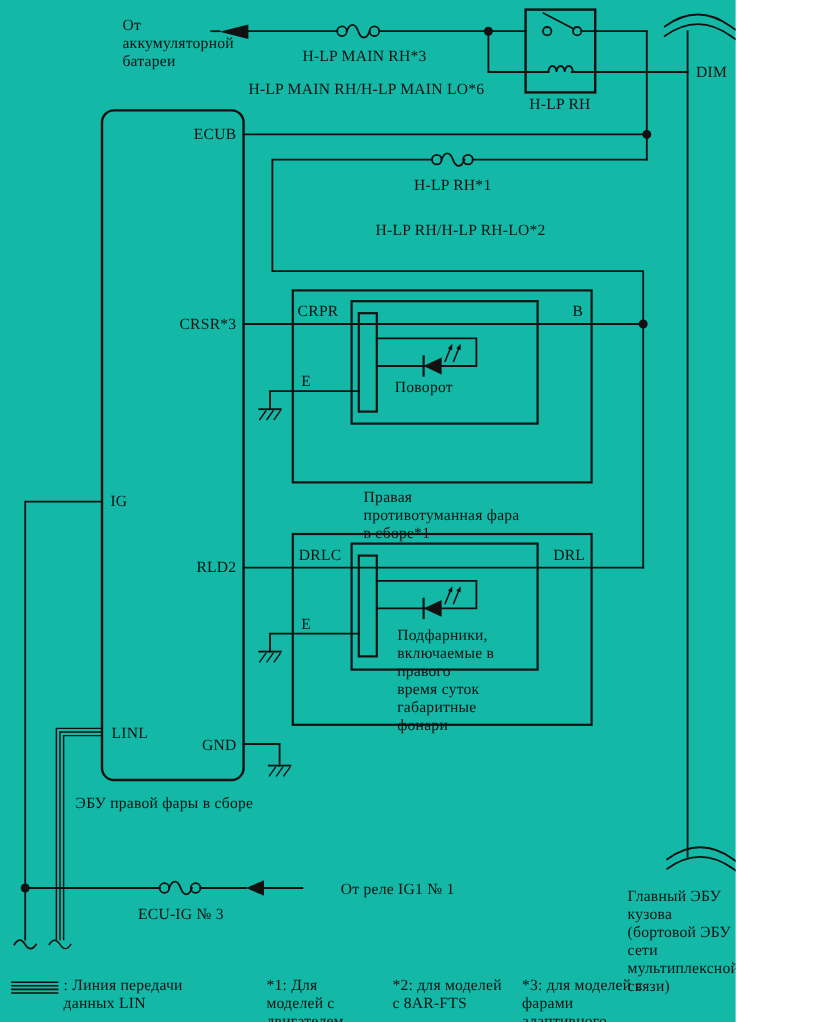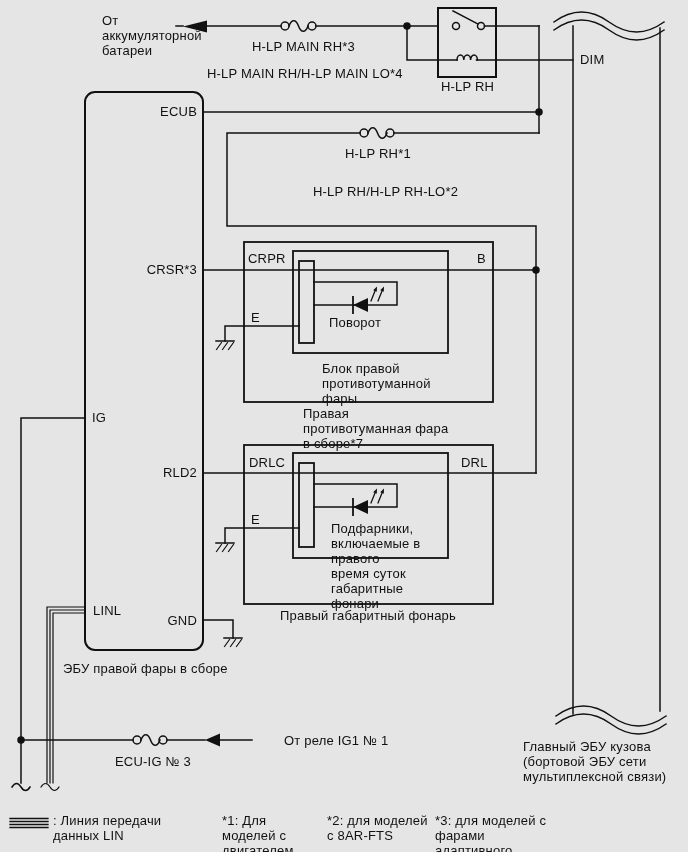--- a/index.html
+++ b/index.html
@@ -1,17 +1,17 @@
 <!DOCTYPE html>
 <html><head>
 <meta charset="utf-8">
 <style>
   html,body{margin:0;padding:0;background:#fff;}
-  #stage{position:relative;width:688px;height:852px;background:#e5e5e5;overflow:hidden;
-         font-family:Liberation Sans, sans-serif;color:#111;}
+  #stage{position:relative;width:613px;height:852px;background:#14b8a6;overflow:hidden;
+         font-family:Liberation Serif, serif;color:#111;}
   #wires{position:absolute;left:0;top:0;}
   .lbl{position:absolute;font-size:13px;line-height:15px;letter-spacing:.2px;
        white-space:pre-line;color:#111;}
   .r{text-align:right;}
 </style>
 </head>
 <body>
 
 <div id="stage">
 
@@ -134,52 +134,48 @@
 
     <g stroke-width="1.3">
       <path d="M10,818.5 H48 M10,821.5 H48 M10,824.5 H48 M10,827.5 H48"></path>
     </g>
   </svg>
 
   <div class="lbl" style="left:102px;top:13px;">От
 аккумуляторной
 батареи</div>
   <div class="lbl" style="left:252px;top:39px;">H-LP MAIN RH*3</div>
-  <div class="lbl" style="left:207px;top:66px;">H-LP MAIN RH/H-LP MAIN LO*4</div>
+  <div class="lbl" style="left:207px;top:66px;">H-LP MAIN RH/H-LP MAIN LO*6</div>
   <div class="lbl" style="left:441px;top:79px;">H-LP RH</div>
   <div class="lbl" style="left:580px;top:52px;">DIM</div>
 
   <div class="lbl r" style="left:157px;top:104px;width:40px;">ECUB</div>
   <div class="lbl" style="left:345px;top:146px;">H-LP RH*1</div>
   <div class="lbl" style="left:313px;top:172px;margin-top:12px;">H-LP RH/H-LP RH-LO*2</div>
 
   <div class="lbl r" style="left:145px;top:262px;width:52px;">CRSR*3</div>
   <div class="lbl" style="left:248px;top:251px;">CRPR</div>
   <div class="lbl" style="left:477px;top:251px;">B</div>
   <div class="lbl" style="left:251px;top:310px;">E</div>
   <div class="lbl" style="left:329px;top:315px;">Поворот</div>
-  <div class="lbl" style="left:322px;top:361px;">Блок правой
-противотуманной
-фары</div>
   <div class="lbl" style="left:303px;top:406px;">Правая
 противотуманная фара
-в сборе*7</div>
+в сборе*1</div>
 
   <div class="lbl" style="left:92px;top:410px;">IG</div>
   <div class="lbl r" style="left:152px;top:465px;width:45px;">RLD2</div>
   <div class="lbl" style="left:249px;top:455px;">DRLC</div>
   <div class="lbl" style="left:461px;top:455px;">DRL</div>
   <div class="lbl" style="left:251px;top:512px;">E</div>
   <div class="lbl" style="left:331px;top:521px;">Подфарники,
 включаемые в
 правого
 время суток
 габаритные
 фонари</div>
-  <div class="lbl" style="left:280px;top:608px;">Правый габаритный фонарь</div>
 
   <div class="lbl" style="left:93px;top:603px;">LINL</div>
   <div class="lbl r" style="left:157px;top:613px;width:40px;">GND</div>
   <div class="lbl" style="left:63px;top:661px;">ЭБУ правой фары в сборе</div>
 
   <div class="lbl" style="left:258px;top:733px;margin-left:26px;">От реле IG1 № 1</div>
   <div class="lbl" style="left:115px;top:754px;">ECU-IG № 3</div>
   <div class="lbl" style="left:53px;top:813px;">: Линия передачи
 данных LIN</div>
 

